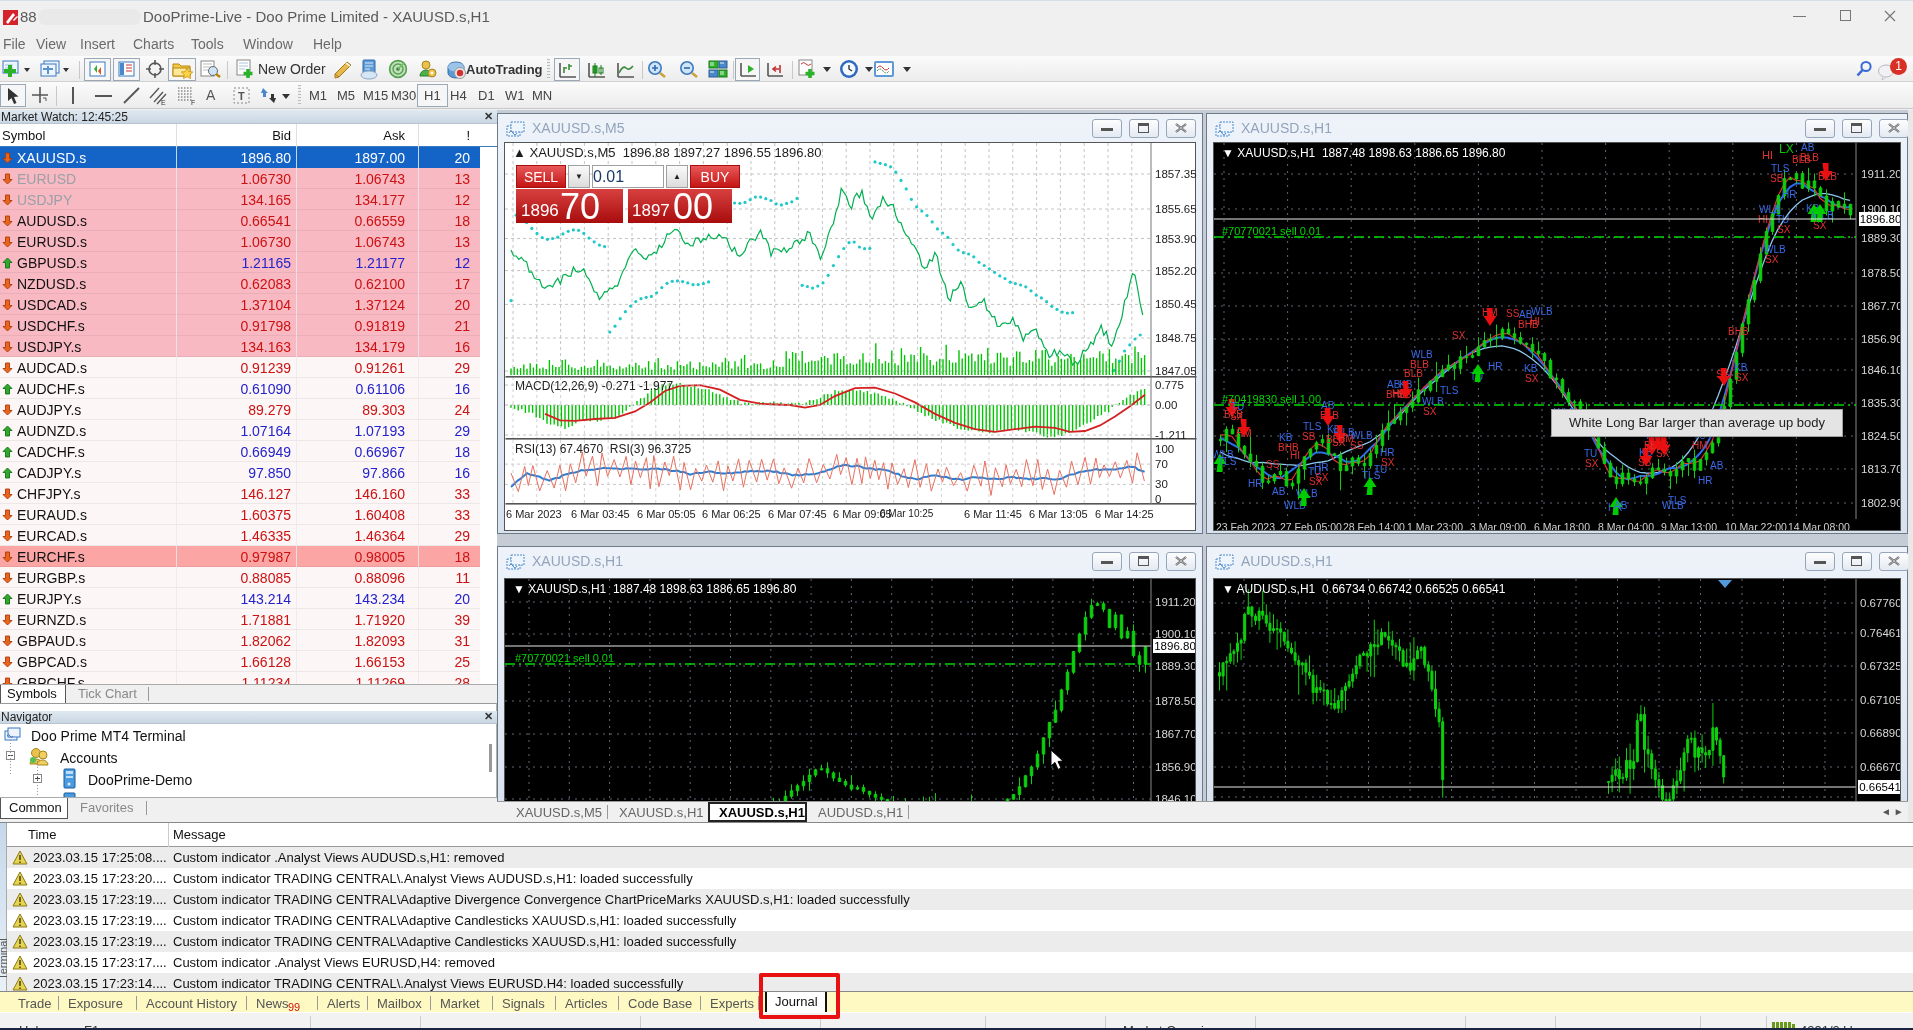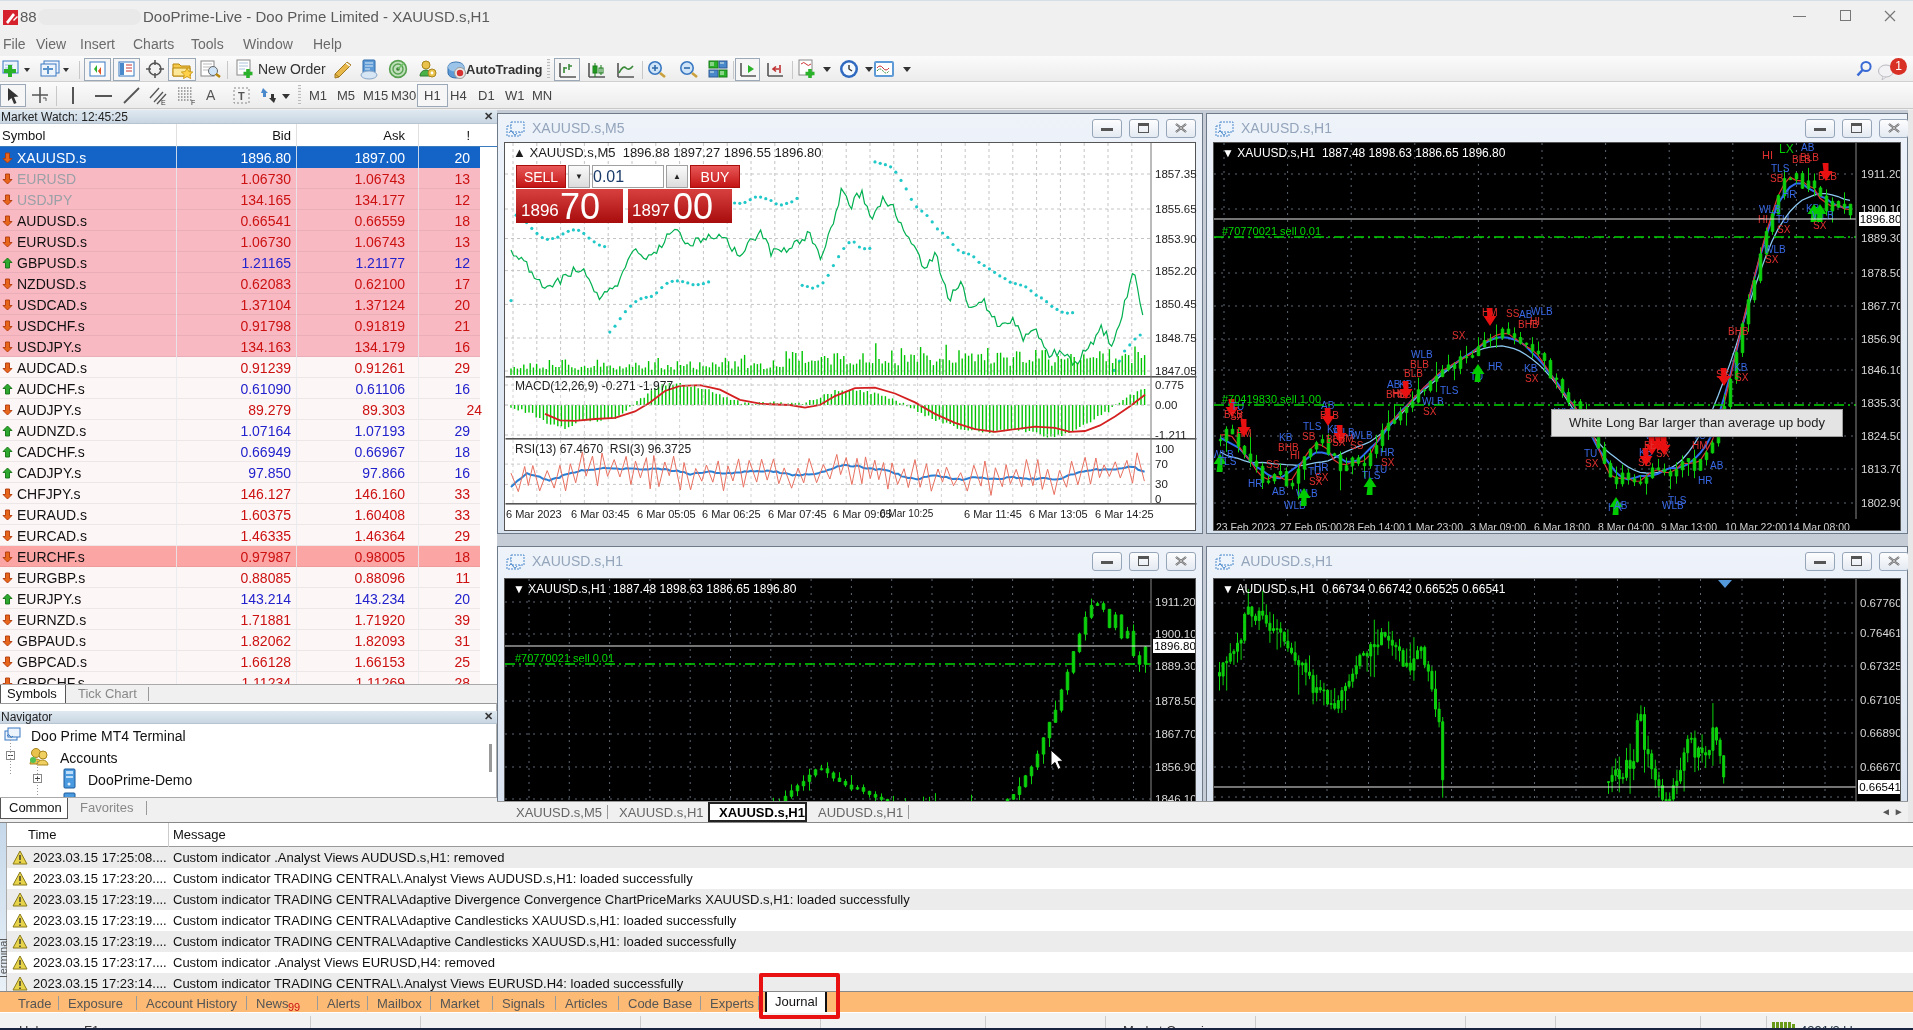--- a/index.html
+++ b/index.html
@@ -370,21 +370,21 @@
       <div class="abs" style="left:420px;top:3px;width:50px;text-align:right;font-size:14px;color:#2222cc;">16</div>
     </div>
     <div class="abs" style="left:0;top:289px;width:480px;height:21px;background:#fdf6f7;">
       <div class="abs" style="left:0;top:20px;width:480px;height:1px;background:rgba(0,0,0,0.06)"></div>
       <svg class="abs" style="left:2px;top:5px" width="12" height="12">
         <path d="M5.5 11 L10 6.5 L7.5 6.5 L7.5 1 L3.5 1 L3.5 6.5 L1 6.5 Z" fill="#e8661c" stroke="#b03808" stroke-width="0.9"></path>
       </svg>
       <div class="abs" style="left:17px;top:3px;font-size:14px;color:#111;">AUDJPY.s</div>
       <div class="abs" style="left:196px;top:3px;width:95px;text-align:right;font-size:14px;color:#cc1111;">89.279</div>
       <div class="abs" style="left:310px;top:3px;width:95px;text-align:right;font-size:14px;color:#cc1111;">89.303</div>
-      <div class="abs" style="left:420px;top:3px;width:50px;text-align:right;font-size:14px;color:#cc1111;margin-left:12px;">24</div>
+      <div class="abs" style="left:420px;top:3px;width:50px;text-align:right;font-size:14px;color:#cc1111;">24</div>
     </div>
     <div class="abs" style="left:0;top:310px;width:480px;height:21px;background:#fdf6f7;">
       <div class="abs" style="left:0;top:20px;width:480px;height:1px;background:rgba(0,0,0,0.06)"></div>
       <svg class="abs" style="left:2px;top:5px" width="12" height="12">
         <path d="M5.5 1 L10 5.5 L7.5 5.5 L7.5 11 L3.5 11 L3.5 5.5 L1 5.5 Z" fill="#2ea82e" stroke="#107010" stroke-width="0.9"></path>
       </svg>
       <div class="abs" style="left:17px;top:3px;font-size:14px;color:#111;">AUDNZD.s</div>
       <div class="abs" style="left:196px;top:3px;width:95px;text-align:right;font-size:14px;color:#2222cc;">1.07164</div>
       <div class="abs" style="left:310px;top:3px;width:95px;text-align:right;font-size:14px;color:#2222cc;">1.07193</div>
       <div class="abs" style="left:420px;top:3px;width:50px;text-align:right;font-size:14px;color:#2222cc;">29</div>
@@ -1600,21 +1600,21 @@
       <div class="abs" style="left:166px;top:3px;font-size:13px;color:#111;">Custom indicator .Analyst Views EURUSD,H4: removed</div>
     </div>
     <div class="abs" style="left:7px;top:150px;width:1906px;height:21px;background:#ececec;">
       <svg class="abs" style="left:5px;top:3px" width="16" height="15">
         <path d="M8 1 L15 14 L1 14 Z" fill="#e8d44a" stroke="#8a7a1a"></path>
         <path d="M8 5 v5 M8 11.5 v1.5" stroke="#333" stroke-width="1.4"></path>
       </svg>
       <div class="abs" style="left:26px;top:3px;font-size:13px;color:#111;">2023.03.15 17:23:14....</div>
       <div class="abs" style="left:166px;top:3px;font-size:13px;color:#111;">Custom indicator TRADING CENTRAL\.Analyst Views EURUSD.H4: loaded successfully</div>
     </div>
-    <div class="abs" style="left:0;top:168px;width:1913px;height:22px;background:#fdba74;border-top:1px solid #888;">
+    <div class="abs" style="left:0;top:168px;width:1913px;height:22px;background:#fef9c3;border-top:1px solid #888;">
       <div class="abs" style="left:18px;top:4px;font-size:13px;color:#555;">Trade</div>
       <div class="abs" style="left:68px;top:4px;font-size:13px;color:#555;">Exposure</div>
       <div class="abs" style="left:146px;top:4px;font-size:13px;color:#555;">Account History</div>
       <div class="abs" style="left:256px;top:4px;font-size:13px;color:#555;">News</div>
       <div class="abs" style="left:327px;top:4px;font-size:13px;color:#555;">Alerts</div>
       <div class="abs" style="left:377px;top:4px;font-size:13px;color:#555;">Mailbox</div>
       <div class="abs" style="left:440px;top:4px;font-size:13px;color:#555;">Market</div>
       <div class="abs" style="left:502px;top:4px;font-size:13px;color:#555;">Signals</div>
       <div class="abs" style="left:565px;top:4px;font-size:13px;color:#555;">Articles</div>
       <div class="abs" style="left:628px;top:4px;font-size:13px;color:#555;">Code Base</div>

